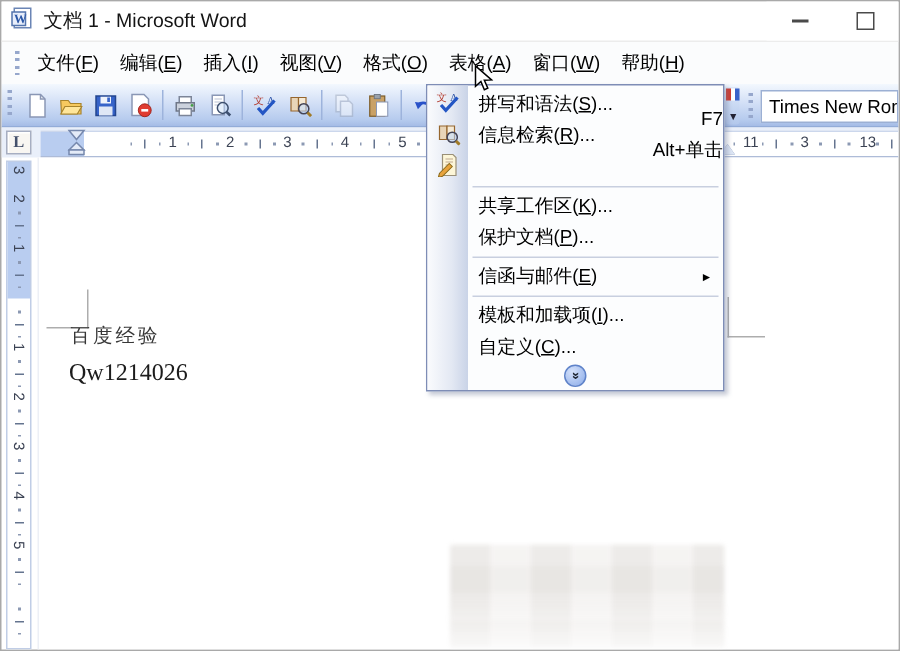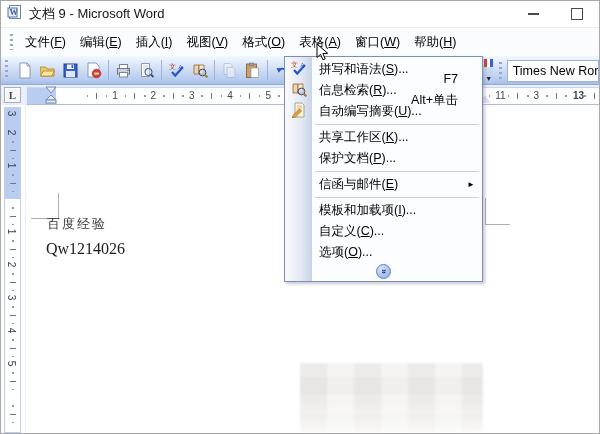--- a/index.html
+++ b/index.html
@@ -64,21 +64,21 @@
       repeating-linear-gradient(90deg,rgba(224,221,218,.5) 0 27px,rgba(240,238,236,.42) 27px 54px),
       repeating-linear-gradient(0deg,rgba(229,226,223,.55) 0 18px,rgba(243,241,239,.45) 18px 37px);}
 
   
   .menu{position:absolute;left:283px;top:55px;width:199px;box-sizing:border-box;background:#fcfdfe;border:1px solid #7e8db6;
     box-shadow:2px 2px 3px rgba(110,120,150,.4);z-index:50;padding:2px 0 1px;}
   .gutter-bg{position:absolute;left:0;top:0;bottom:0;width:27px;background:linear-gradient(90deg,#fafbfd 0%,#e3e8f3 60%,#c9d3e7 100%);}
   .mi{display:flex;align-items:center;height:21px;font-size:12.5px;color:#000;position:relative;}
   .mi-gut{flex:0 0 27px;align-self:stretch;display:flex;align-items:center;justify-content:center;position:relative;}
   .mi-label{padding-left:7px;position:relative;white-space:nowrap;}
-  .mi-sc{margin-left:auto;padding-right:24px;position:relative;white-space:nowrap;margin-top:19px;}
+  .mi-sc{margin-left:auto;position:relative;white-space:nowrap;margin-top:19px;}
   .mi-arr{position:absolute;right:7px;font-size:8px;color:#000;}
   .mi-sep{height:1px;background:#c8cfdf;margin:2px 3px 2px 30px;position:relative;}
   .menu-chevron{height:17px;display:flex;align-items:center;justify-content:center;position:relative;}
   .chev-circle{width:15px;height:15px;border-radius:50%;border:1px solid #5f83c9;box-sizing:border-box;
     background:radial-gradient(circle at 35% 30%,#d6e2fa,#8aabe9);display:flex;align-items:center;justify-content:center;}
   .chev-glyph{transform:rotate(90deg);font-size:9px;font-weight:bold;color:#1d2430;line-height:1;}
 
   .cursor{position:absolute;left:315px;top:42px;z-index:70;}
 </style>
 </head>
@@ -87,21 +87,21 @@
 <div class="window">
 
   <div class="titlebar">
     <span>
       <svg width="16" height="16" viewBox="0 0 16 16">
           <rect x="2.5" y="1.5" width="11" height="13" fill="#fff" stroke="#6b85b5"></rect>
           <rect x="1" y="4" width="9" height="9" fill="#e8eefb" stroke="#5374ad"></rect>
           <text x="2.4" y="11.4" font-size="8.5" font-weight="bold" fill="#2b57a6" font-family="serif">W</text>
         </svg>
     </span>
-    <span class="title-text">文档 9 - Microsoft Word</span>
+    <span class="title-text">文档 1 - Microsoft Word</span>
     <div class="win-controls">
       <button class="win-btn">
           <span class="min-glyph"></span>
         </button>
       <button class="win-btn">
           <span class="max-glyph"></span>
         </button>
     </div>
   </div>
 
@@ -248,21 +248,21 @@
       <span class="hnum" style="left: 161.9px;">3</span>
       <span class="hnum" style="left: 200.2px;">4</span>
       <span class="hnum" style="left: 238.5px;">5</span>
       <span class="hnum" style="left: 276.8px;">6</span>
       <span class="hnum" style="left: 315.1px;">7</span>
       <span class="hnum" style="left: 353.4px;">8</span>
       <span class="hnum" style="left: 391.7px;">9</span>
       <span class="hnum" style="left: 430px;">10</span>
       <span class="hnum" style="left: 468.3px;">11</span>
       <span class="hnum" style="left: 506.6px;">3</span>
-      <span class="hnum" style="left: 546px; font-weight: bold;">13</span>
+      <span class="hnum" style="left: 546px;">13</span>
       <span class="htick" style="left: 69.15px;"></span>
       <span class="hdot" style="left: 59.575px;"></span>
       <span class="hdot" style="left: 78.725px;"></span>
       <span class="htick" style="left: 107.45px;"></span>
       <span class="hdot" style="left: 97.875px;"></span>
       <span class="hdot" style="left: 117.025px;"></span>
       <span class="htick" style="left: 145.75px;"></span>
       <span class="hdot" style="left: 136.175px;"></span>
       <span class="hdot" style="left: 155.325px;"></span>
       <span class="htick" style="left: 184.05px;"></span>
@@ -384,21 +384,20 @@
           <span class="mi-sc">Alt+单击</span>
         </div>
         <div class="mi">
           <span class="mi-gut">
             <span><svg width="16" height="16" viewBox="0 0 16 16">
                 <path d="M4 1h7l2 2v12H4z" fill="#fdf6d8" stroke="#9a9078" stroke-width=".8"></path>
                 <path d="M6 4h5M6 6h5M6 8h3" stroke="#c0a890" stroke-width=".8"></path>
                 <path d="M2 13.5l6.5-6.5 2 2-6.5 6.5-2.8.8z" fill="#e8a33d" stroke="#8a6a1a" stroke-width=".7"></path>
               </svg></span>
           </span>
-          <span class="mi-label ukey">自动编写摘要(<u>U</u>)...</span>
           <span class="mi-sc"></span>
         </div>
         <div class="mi-sep"></div>
         <div class="mi">
           <span class="mi-gut"></span>
           <span class="mi-label ukey">共享工作区(<u>K</u>)...</span>
           <span class="mi-sc"></span>
         </div>
         <div class="mi">
           <span class="mi-gut"></span>
@@ -414,25 +413,20 @@
         </div>
         <div class="mi-sep"></div>
         <div class="mi">
           <span class="mi-gut"></span>
           <span class="mi-label ukey">模板和加载项(<u>I</u>)...</span>
           <span class="mi-sc"></span>
         </div>
         <div class="mi">
           <span class="mi-gut"></span>
           <span class="mi-label ukey">自定义(<u>C</u>)...</span>
-          <span class="mi-sc"></span>
-        </div>
-        <div class="mi">
-          <span class="mi-gut"></span>
-          <span class="mi-label ukey">选项(<u>O</u>)...</span>
           <span class="mi-sc"></span>
         </div>
       </div>
     <div class="menu-chevron">
       <span class="chev-circle">
         <span class="chev-glyph">»</span>
       </span>
     </div>
   </div>
 

